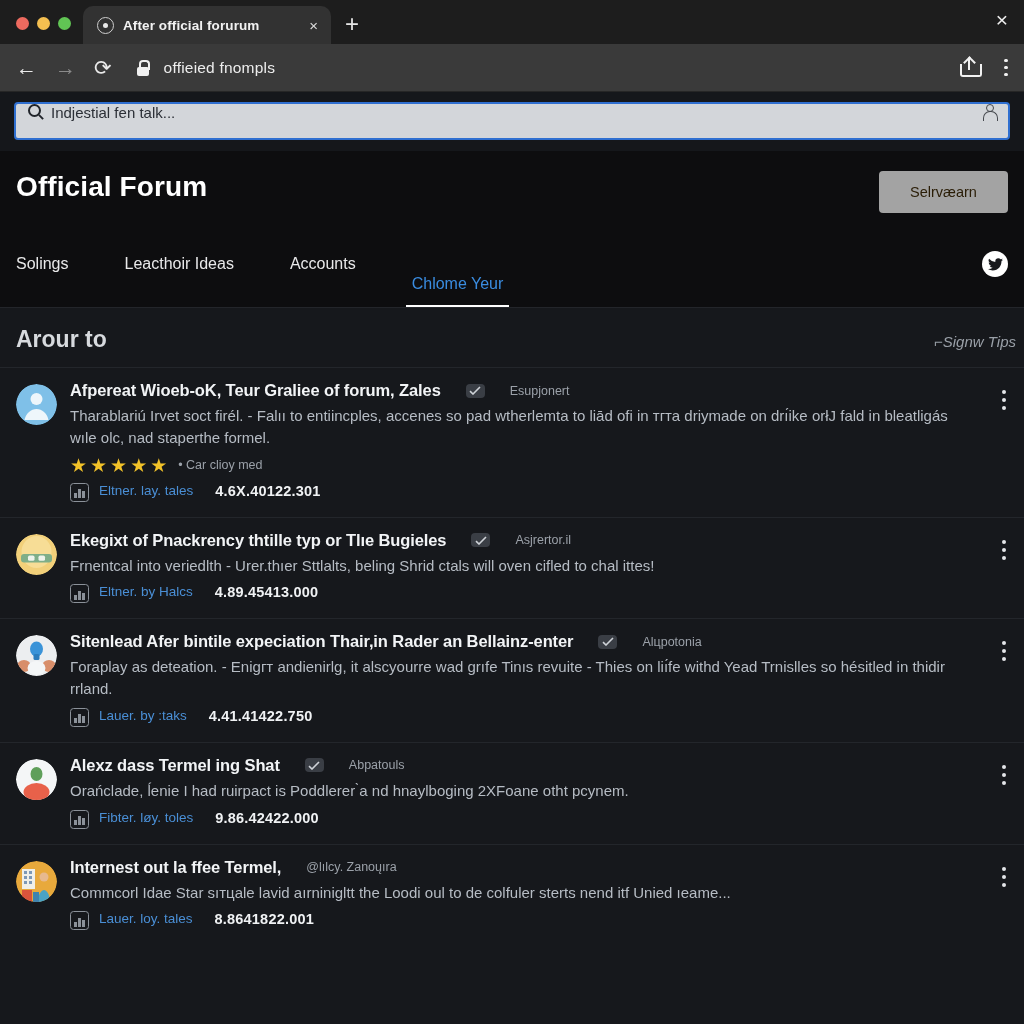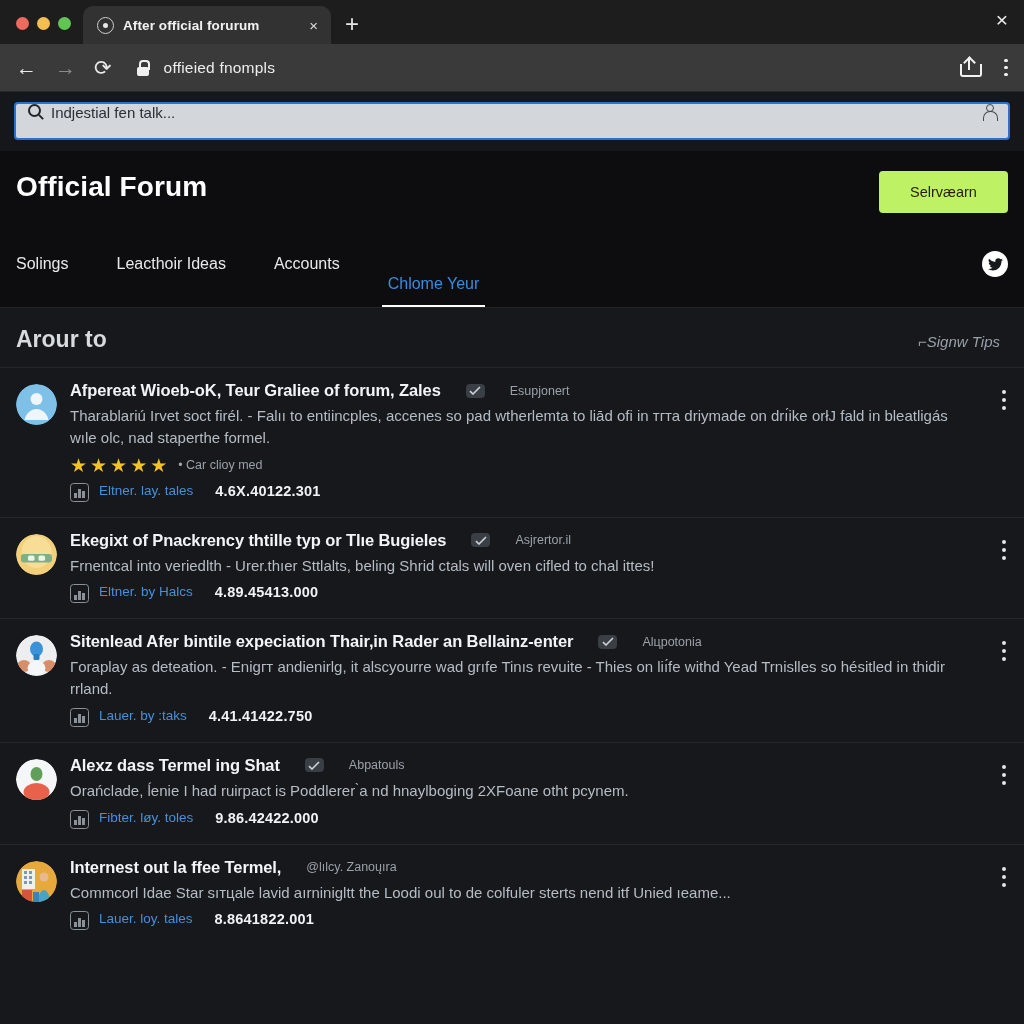--- a/index.html
+++ b/index.html
@@ -147,33 +147,33 @@
   .forum-header {
     background: #0d0d0f;
     padding: 20px 16px 0 16px;
     border-bottom: 1px solid #23252a;
   }
   .forum-top { display:flex; align-items:flex-start; justify-content:space-between; }
   .forum-title {
     color: #ffffff; font-size: 28px; font-weight: bold; letter-spacing: .1px;
   }
   .cta-button {
-    background: #bef264;
+    background: #a3a3a3;
     color: #2a1d06;
     font-size: 14.5px;
     border-radius: 4px;
     padding: 13px 10px;
     min-width: 129px;
     text-align: center;
     border: none;
     cursor: pointer;
     font-family: "Liberation Sans", sans-serif;
   }
   .forum-nav {
-    display: flex; align-items: center; gap: 0px; margin-top: 16px;
+    display: flex; align-items: center; gap: 8px; margin-top: 16px;
     position: relative;
   }
   .nav-tab {
     color: #e9e9ea;
     font-size: 16px;
     padding: 6px 0 14px 0;
     margin-right: 48px;
     position: relative;
     white-space: nowrap;
   }
@@ -186,21 +186,21 @@
     margin-left: auto;
     width: 26px; height: 26px; border-radius: 50%;
     background: #ffffff;
     display:flex; align-items:center; justify-content:center;
     margin-bottom: 8px;
   }
 
   
   .section-head {
     display:flex; align-items:baseline; justify-content:space-between;
-    padding: 18px 24px 14px 16px;
+    padding: 18px 8px 14px 16px;
     background: #16181c;
   }
   .section-title { color: #d7dade; font-size: 23px; font-weight: bold; }
   .section-tips { color: #9aa0a8; font-size: 15px; font-style: italic; }
 
   
   .post-list { background: #16181c; }
   .post {
     display: flex;
     gap: 13px;

